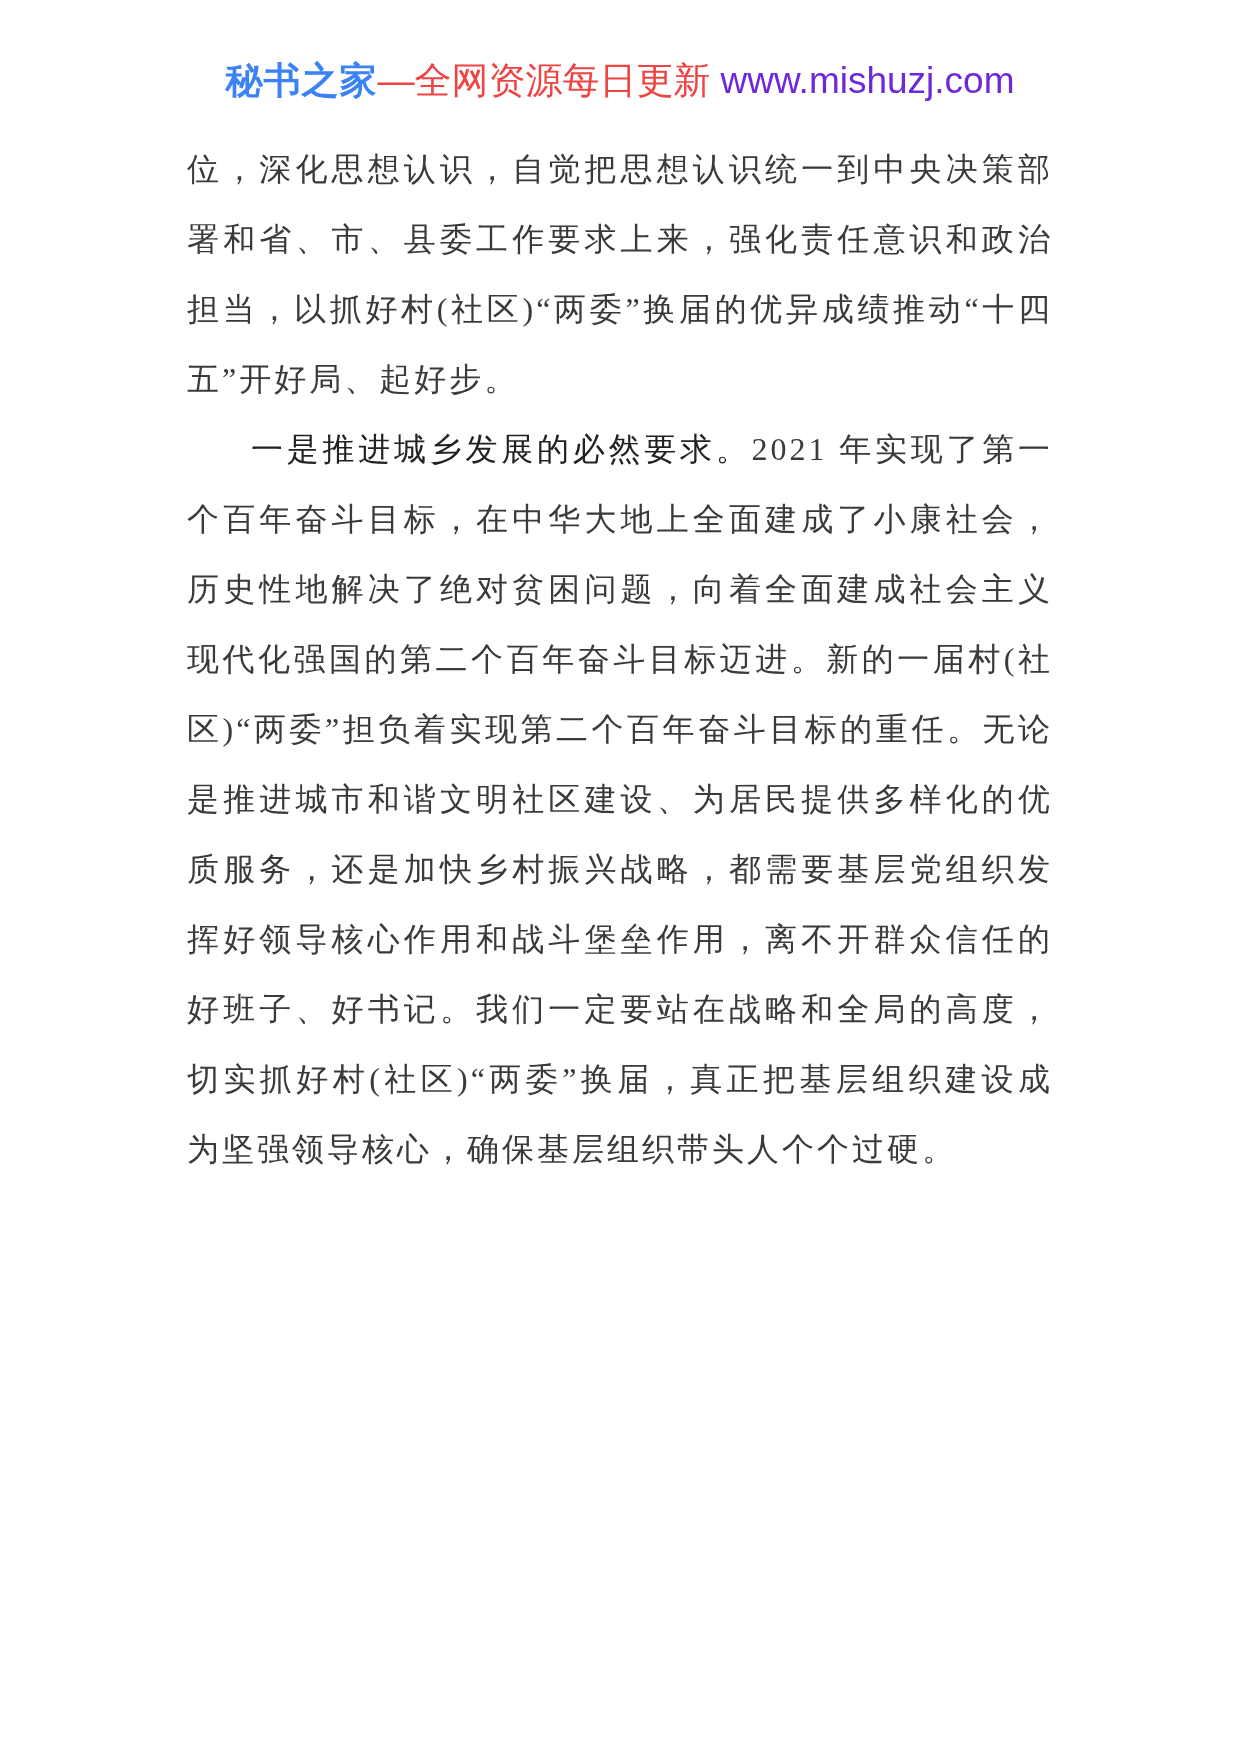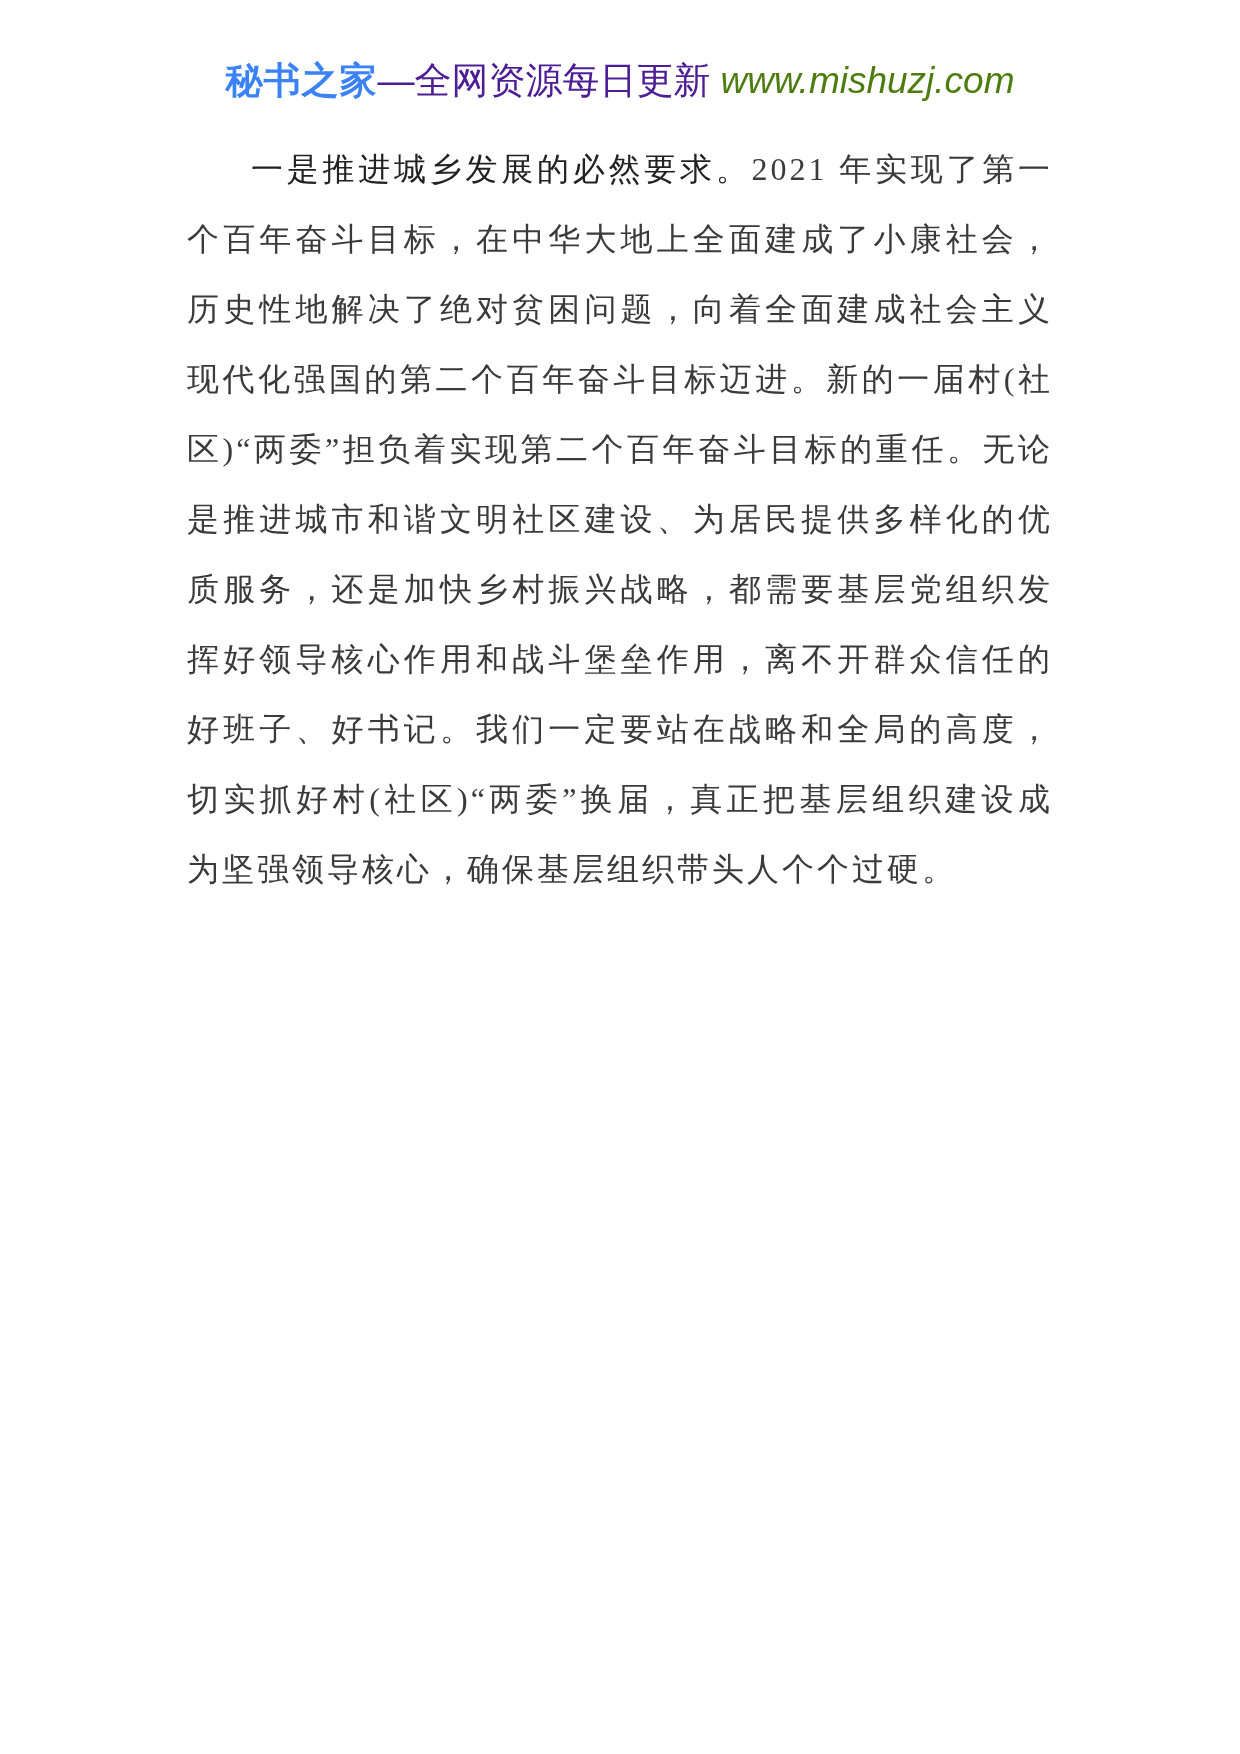--- a/index.html
+++ b/index.html
@@ -61,20 +61,21 @@
     font-weight: 400;
     color: #222222;
   }
 </style>
 </head>
 <body>
 
 <div class="page">
 
   <div class="header">
-    <span class="brand" style="color: #3b82f6;">秘书之家</span><span class="tagline" style="color: #4c1d95;">—全网资源每日更新</span><span class="url" style="color: #4d7c0f; font-style: italic;">www.mishuzj.com</span>
+    <span class="brand" style="color: #3b82f6;">秘书之家</span><span class="tagline" style="color: #ef4444;">—全网资源每日更新</span><span class="url" style="color: #6d28d9;">www.mishuzj.com</span>
   </div>
 
   <div class="content">
+    <p><span>位，深化思想认识，自觉把思想认识统一到中央决策部署和省、市、县委工作要求上来，强化责任意识和政治担当，以抓好村(社区)“两委”换届的优异成绩推动“十四五”开好局、起好步。</span></p>
     <p class="indent"><strong>一是推进城乡发展的必然要求。</strong><span>2021 年实现了第一个百年奋斗目标，在中华大地上全面建成了小康社会，历史性地解决了绝对贫困问题，向着全面建成社会主义现代化强国的第二个百年奋斗目标迈进。新的一届村(社区)“两委”担负着实现第二个百年奋斗目标的重任。无论是推进城市和谐文明社区建设、为居民提供多样化的优质服务，还是加快乡村振兴战略，都需要基层党组织发挥好领导核心作用和战斗堡垒作用，离不开群众信任的好班子、好书记。我们一定要站在战略和全局的高度，切实抓好村(社区)“两委”换届，真正把基层组织建设成为坚强领导核心，确保基层组织带头人个个过硬。</span></p>
   </div>
 
 </div>
 
 </body></html>

